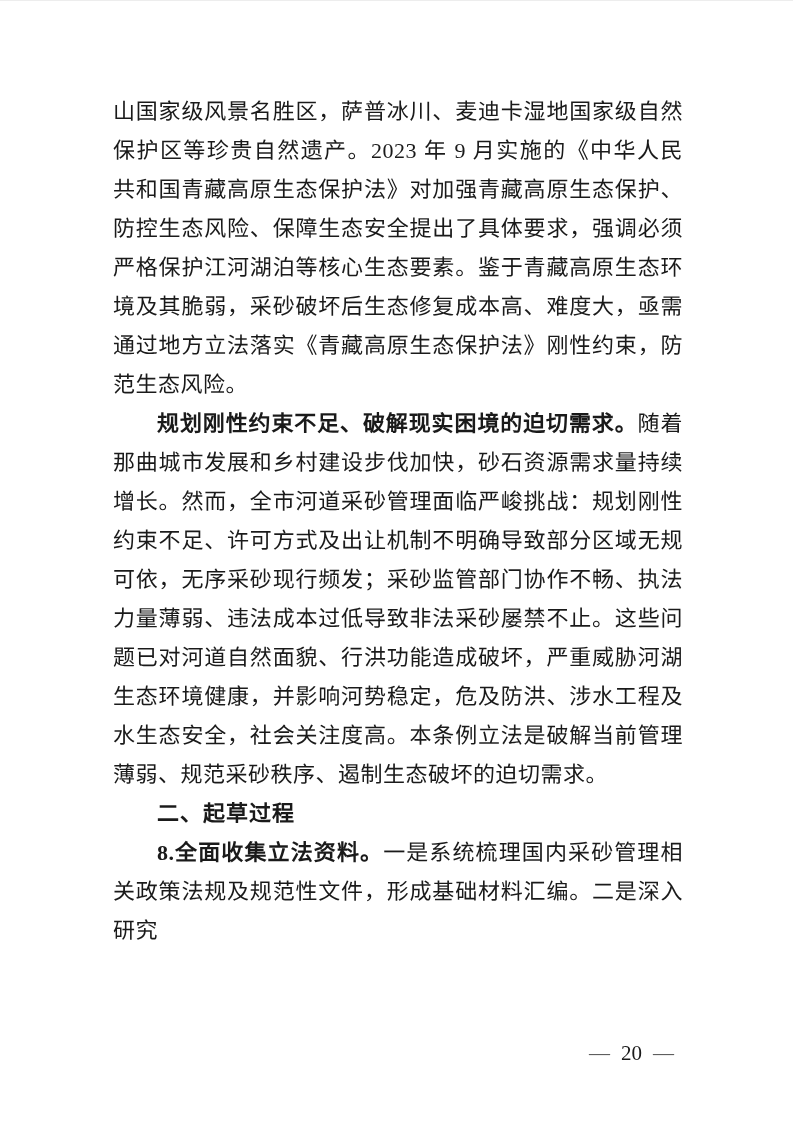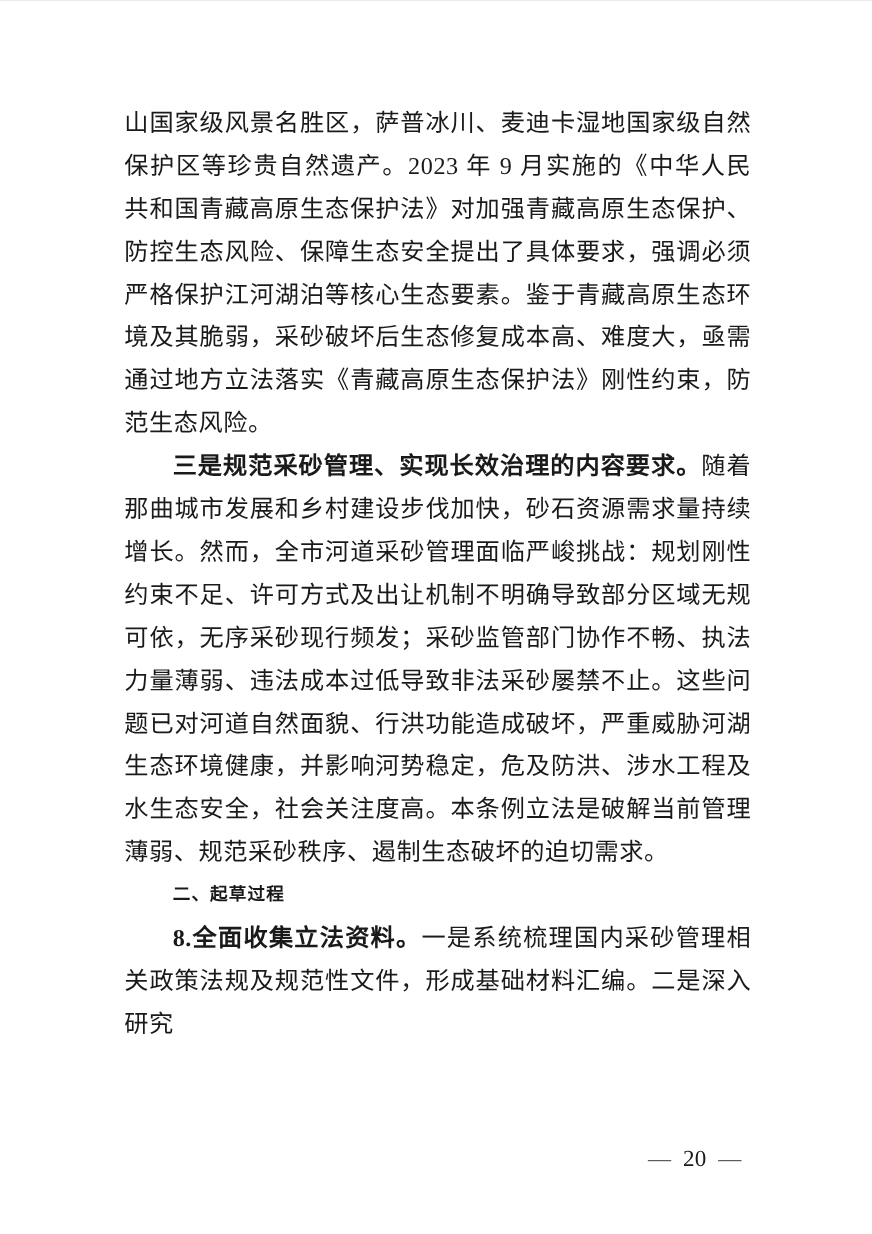--- a/index.html
+++ b/index.html
@@ -37,21 +37,21 @@
     text-indent: 44px;
   }
   .para.no-indent {
     text-indent: 0;
   }
   .lead {
     font-weight: 700;
   }
   .heading {
     margin: 0;
-    font-size: 16px;
+    font-size: 22px;
     line-height: 39px;
     text-indent: 44px;
     font-weight: 700;
     letter-spacing: 1px;
     font-family: "Liberation Sans", "DejaVu Sans", sans-serif;
     color: var(--text, #1a1a1a);
   }
   .page-footer {
     position: absolute;
     top: 1040px;
@@ -68,21 +68,21 @@
   }
 </style>
 </head>
 <body>
 
 <div class="page">
   <main class="content">
 
     <p class="para no-indent"><span>山国家级风景名胜区，萨普冰川、麦迪卡湿地国家级自然保护区等珍贵自然遗产。2023 年 9 月实施的《中华人民共和国青藏高原生态保护法》对加强青藏高原生态保护、防控生态风险、保障生态安全提出了具体要求，强调必须严格保护江河湖泊等核心生态要素。鉴于青藏高原生态环境及其脆弱，采砂破坏后生态修复成本高、难度大，亟需通过地方立法落实《青藏高原生态保护法》刚性约束，防范生态风险。</span></p>
 
-    <p class="para"><b class="lead">三是规范采砂管理、实现长效治理的内容要求。</b><span>随着那曲城市发展和乡村建设步伐加快，砂石资源需求量持续增长。然而，全市河道采砂管理面临严峻挑战：规划刚性约束不足、许可方式及出让机制不明确导致部分区域无规可依，无序采砂现行频发；采砂监管部门协作不畅、执法力量薄弱、违法成本过低导致非法采砂屡禁不止。这些问题已对河道自然面貌、行洪功能造成破坏，严重威胁河湖生态环境健康，并影响河势稳定，危及防洪、涉水工程及水生态安全，社会关注度高。本条例立法是破解当前管理薄弱、规范采砂秩序、遏制生态破坏的迫切需求。</span></p>
+    <p class="para"><b class="lead">规划刚性约束不足、破解现实困境的迫切需求。</b><span>随着那曲城市发展和乡村建设步伐加快，砂石资源需求量持续增长。然而，全市河道采砂管理面临严峻挑战：规划刚性约束不足、许可方式及出让机制不明确导致部分区域无规可依，无序采砂现行频发；采砂监管部门协作不畅、执法力量薄弱、违法成本过低导致非法采砂屡禁不止。这些问题已对河道自然面貌、行洪功能造成破坏，严重威胁河湖生态环境健康，并影响河势稳定，危及防洪、涉水工程及水生态安全，社会关注度高。本条例立法是破解当前管理薄弱、规范采砂秩序、遏制生态破坏的迫切需求。</span></p>
 
 
     <h2 class="heading">二、起草过程</h2>
 
     <p class="para"><b class="lead">8.全面收集立法资料。</b><span>一是系统梳理国内采砂管理相关政策法规及规范性文件，形成基础材料汇编。二是深入研究</span></p>
 
   </main>
 
   <footer class="page-footer">
     <span class="dash">—</span>

